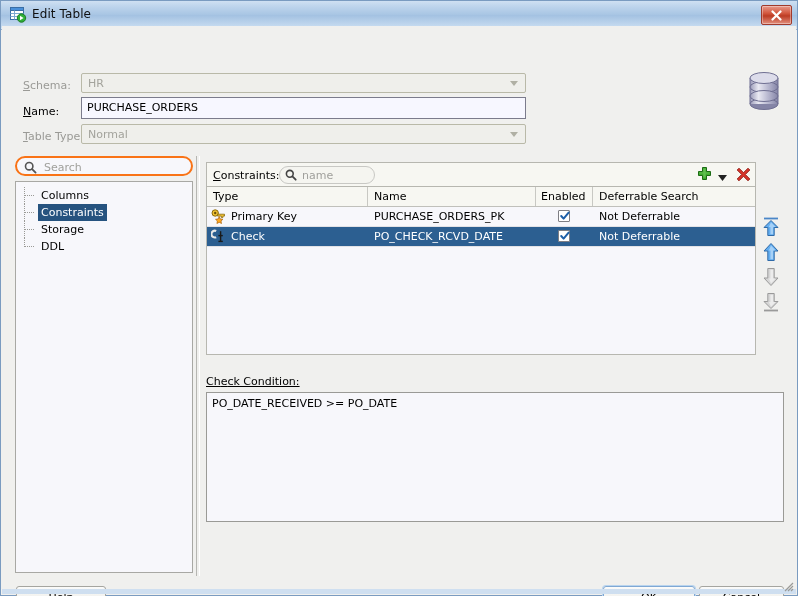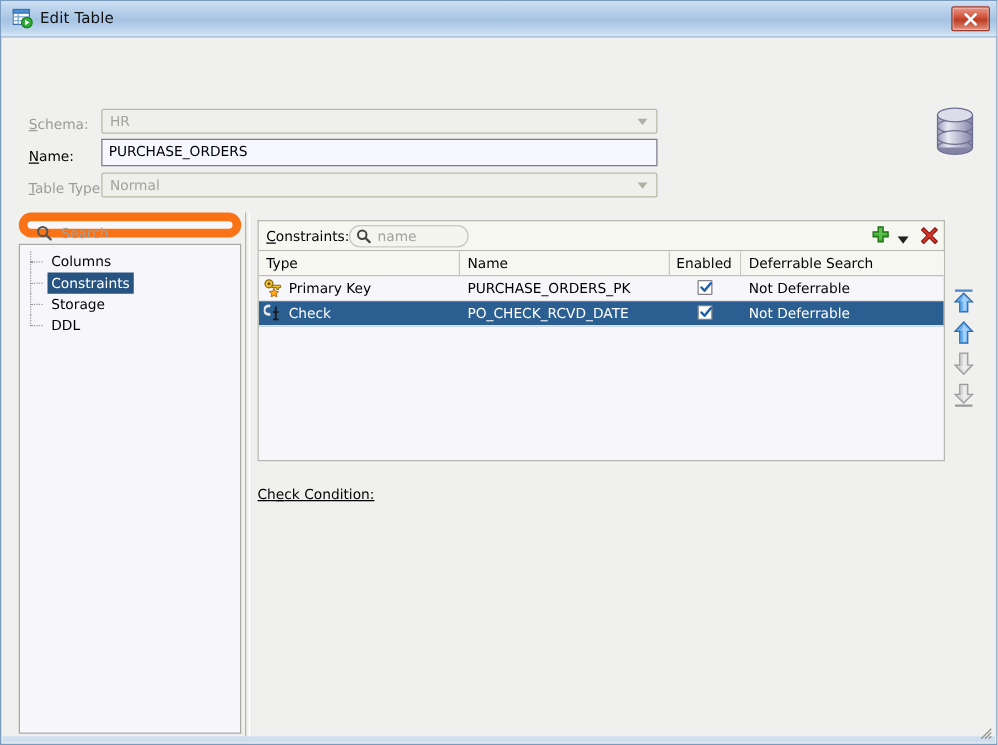--- a/index.html
+++ b/index.html
@@ -11,21 +11,21 @@
     font-family: "DejaVu Sans", "Liberation Sans", sans-serif;
     font-size: 11px;
     color: #000000;
     -webkit-font-smoothing: none;
   }
   #app {
     position: relative;
     width: 798px;
     height: 596px;
     overflow: hidden;
-    background: #c2410c;
+    background: #0ea5e9;
   }
 
   
   .window {
     position: absolute;
     left: 0; top: 0;
     width: 798px;
     height: 596px;
     box-sizing: border-box;
     border: 1px solid #7a9bc0;
@@ -72,21 +72,21 @@
     font-size: 12px;
     font-weight: bold;
     text-align: center;
     line-height: 18px;
     text-shadow: 0 1px 0 rgba(0,0,0,0.4);
   }
 
   
   .content {
     position: absolute;
-    left: 1px; top: 39px;
+    left: 1px; top: 25px;
     width: 794px;
     height: 436px;
     background: #f0f0ee;
   }
 
   
   .form-label {
     position: absolute;
     font-size: 11px;
     color: #000;
@@ -141,21 +141,21 @@
   .left-panel {
     position: absolute;
     left: 13px; top: 130px;
     width: 178px; height: 418px;
   }
   .search-box {
     position: absolute;
     left: 0; top: 0;
     width: 178px; height: 20px;
     box-sizing: border-box;
-    border: 7px solid #f97316;
+    border: 2px solid #f97316;
     border-radius: 10px;
     background: #f7f7fb;
   }
   .search-icon {
     position: absolute;
     left: 7px; top: 3px;
     width: 13px; height: 13px;
   }
   .search-ph {
     position: absolute;
@@ -589,20 +589,23 @@
         <span class="arrow-btn" style="top:75px;">
           <svg width="22" height="22" viewBox="0 0 22 22">
             <polygon points="11,17.5 18,10.5 14.2,10.5 14.2,2.5 7.8,2.5 7.8,10.5 4,10.5" fill="#d6d6d6" stroke="#9a9a9a" stroke-width="1"></polygon>
             <polygon points="11,15.7 15.7,11 13.1,11 13.1,3.7 10.4,3.7 10.4,11 8.9,11" fill="#f1f1f1" opacity="0.8"></polygon>
             <line x1="4" y1="19.5" x2="18" y2="19.5" stroke="#9a9a9a" stroke-width="1.8"></line>
           </svg>
         </span>
       </div>
 
       <span class="cc-label">Ch<span class="mn">e</span>ck Condition:</span>
+      <div class="cc-area">
+        <span class="cc-text">PO_DATE_RECEIVED &gt;= PO_DATE</span>
+      </div>
 
       <div class="btn" style="left:14px; top:560px; width:90px;">
         <span><span class="mn">H</span>elp</span>
       </div>
       <div class="btn focus" style="left:601px; top:560px; width:92px;">
         <span>OK</span>
       </div>
       <div class="btn" style="left:697px; top:560px; width:85px;">
         <span>Cancel</span>
       </div>

